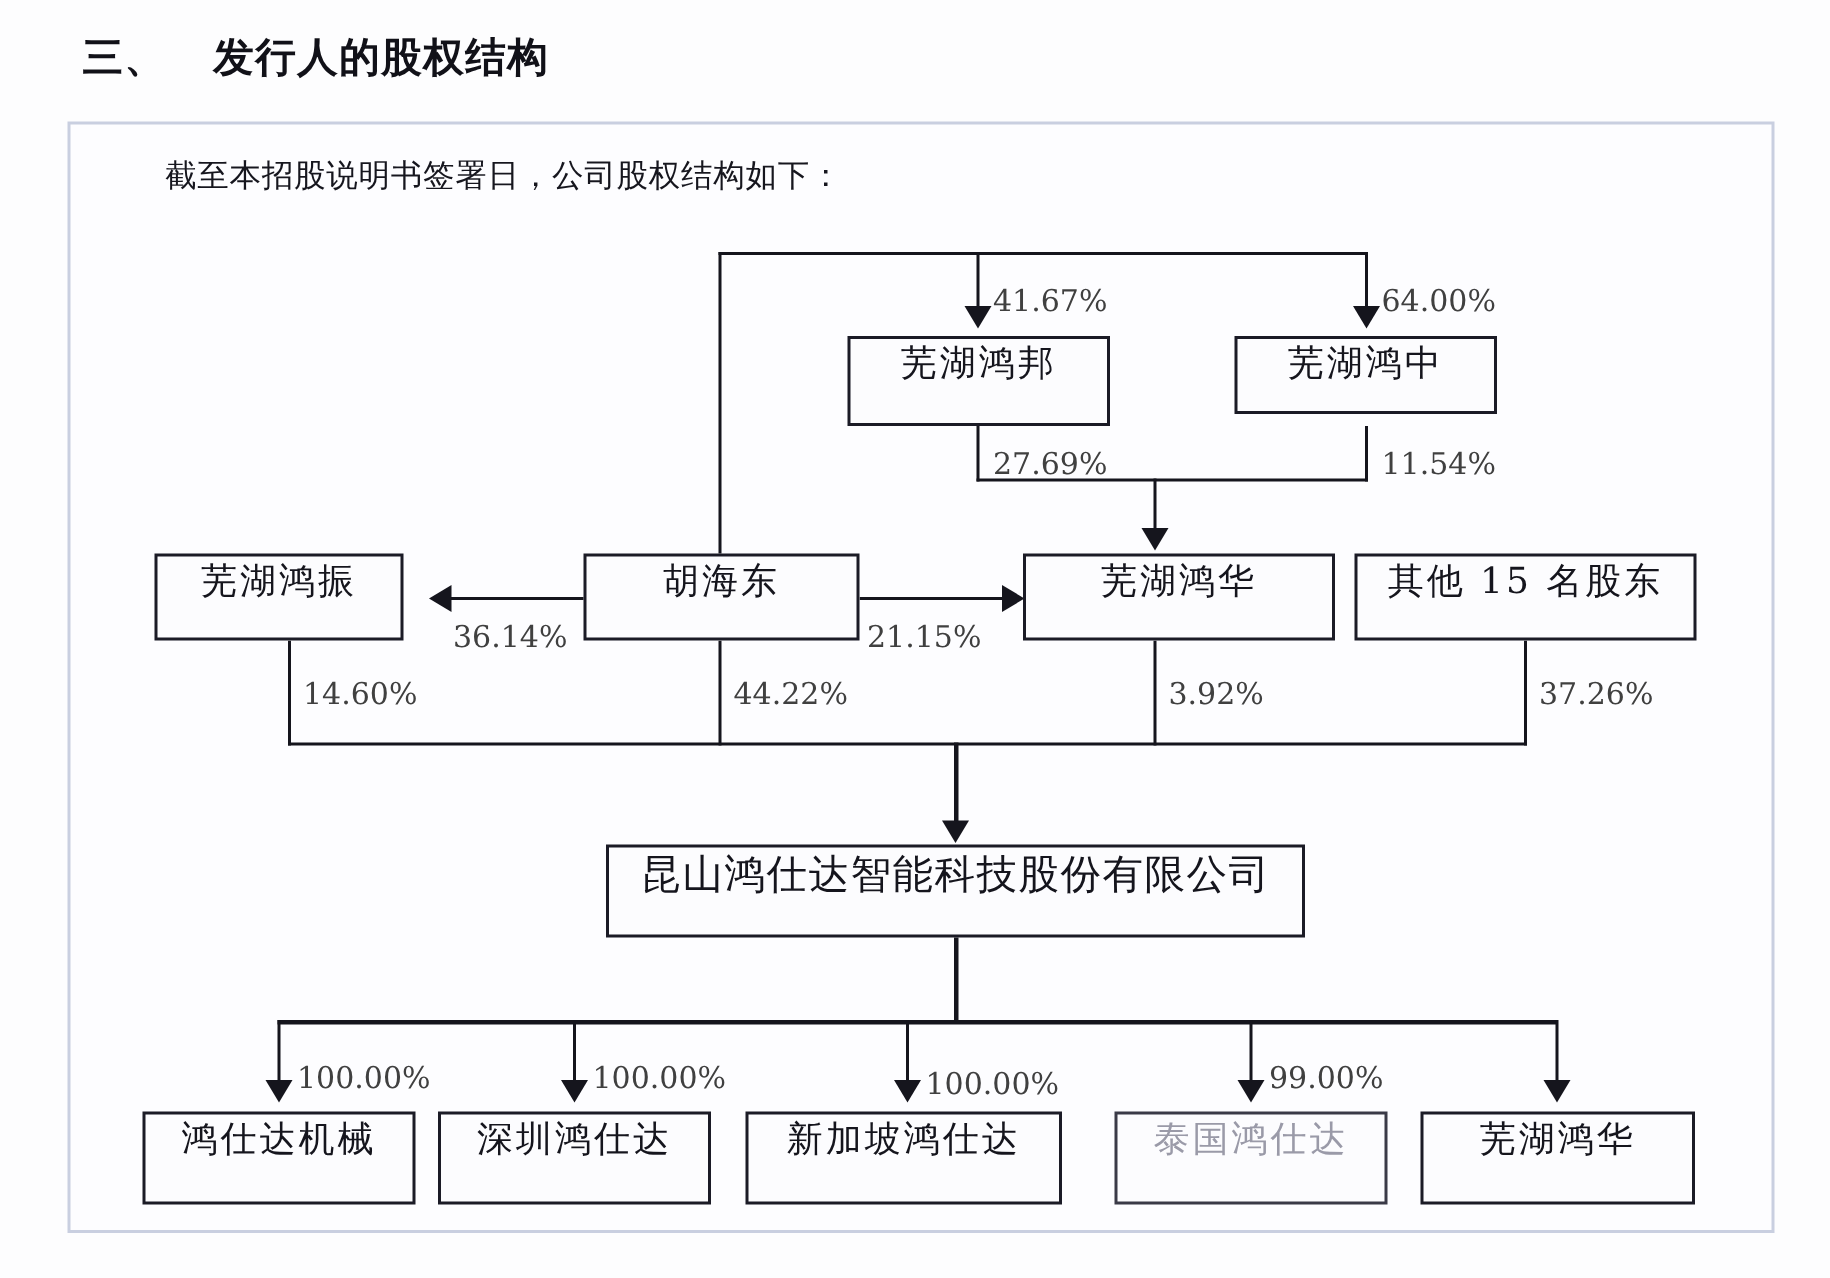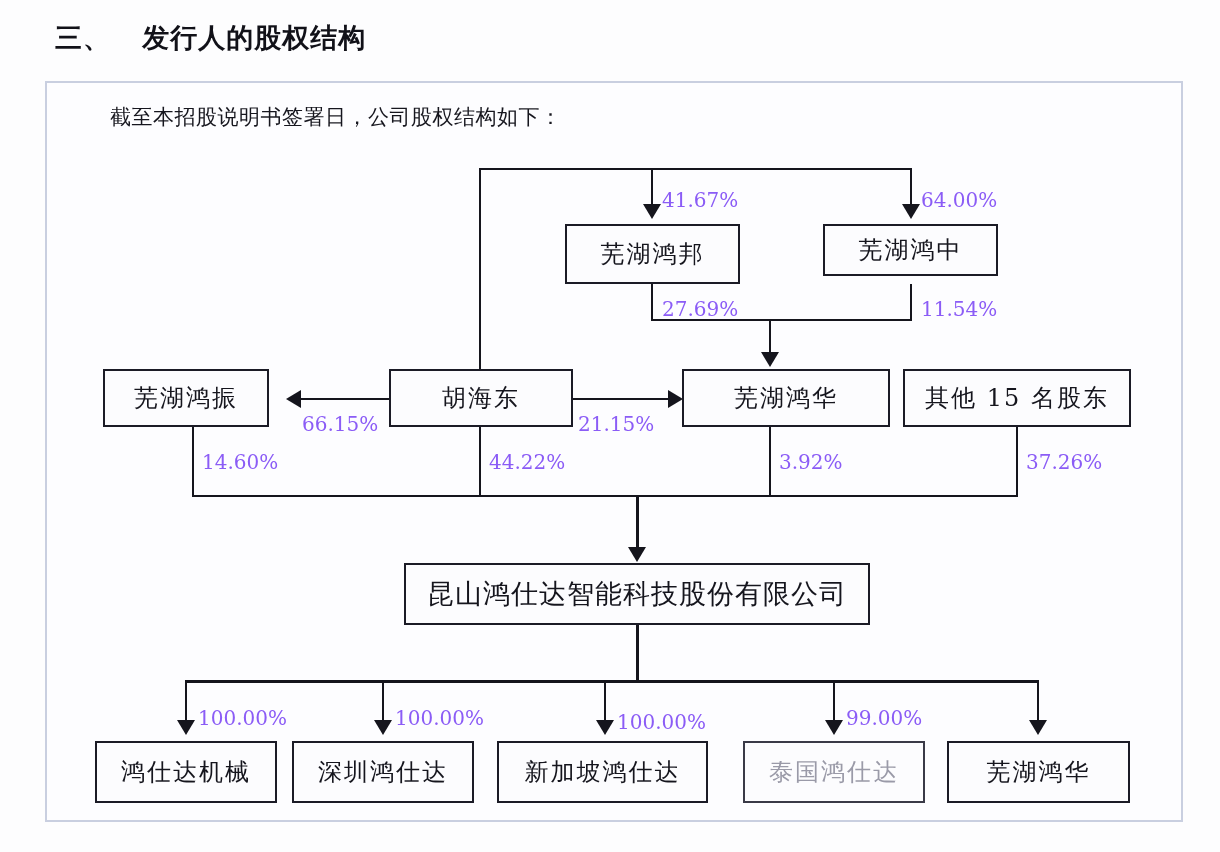--- a/index.html
+++ b/index.html
@@ -53,21 +53,21 @@
     letter-spacing: 0.5px;
     white-space: pre;
   }
   
   .node {
     position: absolute;
     box-sizing: border-box;
     border: 2px solid #1b1b26;
     background: #fcfcfe;
     display: flex;
-    align-items: center;
+    align-items: flex-start;
     justify-content: center;
     color: #15151d;
     letter-spacing: 2px;
     white-space: nowrap;
   }
   .node.faded {
     color: #9a9aa8;
     border-color: #3a3a47;
   }
   .node .lbl { display: block; }
@@ -100,21 +100,21 @@
     position: absolute;
     width: 0; height: 0;
     border-top: 9px solid transparent;
     border-bottom: 9px solid transparent;
     border-left: 15px solid #15151d;
   }
   
   .pct {
     position: absolute;
     font-size: 20px;
-    color: #8b5cf6;
+    color: #404040;
     white-space: nowrap;
     letter-spacing: 0px;
   }
 </style>
 </head>
 <body>
 
 <div id="page">
 
   <div id="heading">三、   发行人的股权结构</div>
@@ -143,21 +143,21 @@
   <div class="hline" style="left:651px; top:319px; width:261px;"></div>
 
   <div class="vline" style="left:769px; top:319px; height:37px;"></div>
   <div class="arrow-down" style="left:761px; top:352px;"></div>
 
   <div class="pct" style="left:662px; top:297px;">27.69%</div>
   <div class="pct" style="left:921px; top:297px;">11.54%</div>
 
   <div class="hline" style="left:300px; top:398px; width:105px;"></div>
   <div class="arrow-left" style="left:286px; top:390px;"></div>
-  <div class="pct" style="left:302px; top:412px;">66.15%</div>
+  <div class="pct" style="left:302px; top:412px;">36.14%</div>
 
   <div class="hline" style="left:573px; top:398px; width:96px;"></div>
   <div class="arrow-right" style="left:668px; top:390px;"></div>
   <div class="pct" style="left:578px; top:412px;">21.15%</div>
 
   <div class="vline" style="left:192px; top:427px; height:70px;"></div>
   <div class="vline" style="left:479px; top:427px; height:70px;"></div>
   <div class="vline" style="left:769px; top:427px; height:70px;"></div>
   <div class="vline" style="left:1016px; top:427px; height:70px;"></div>
 

